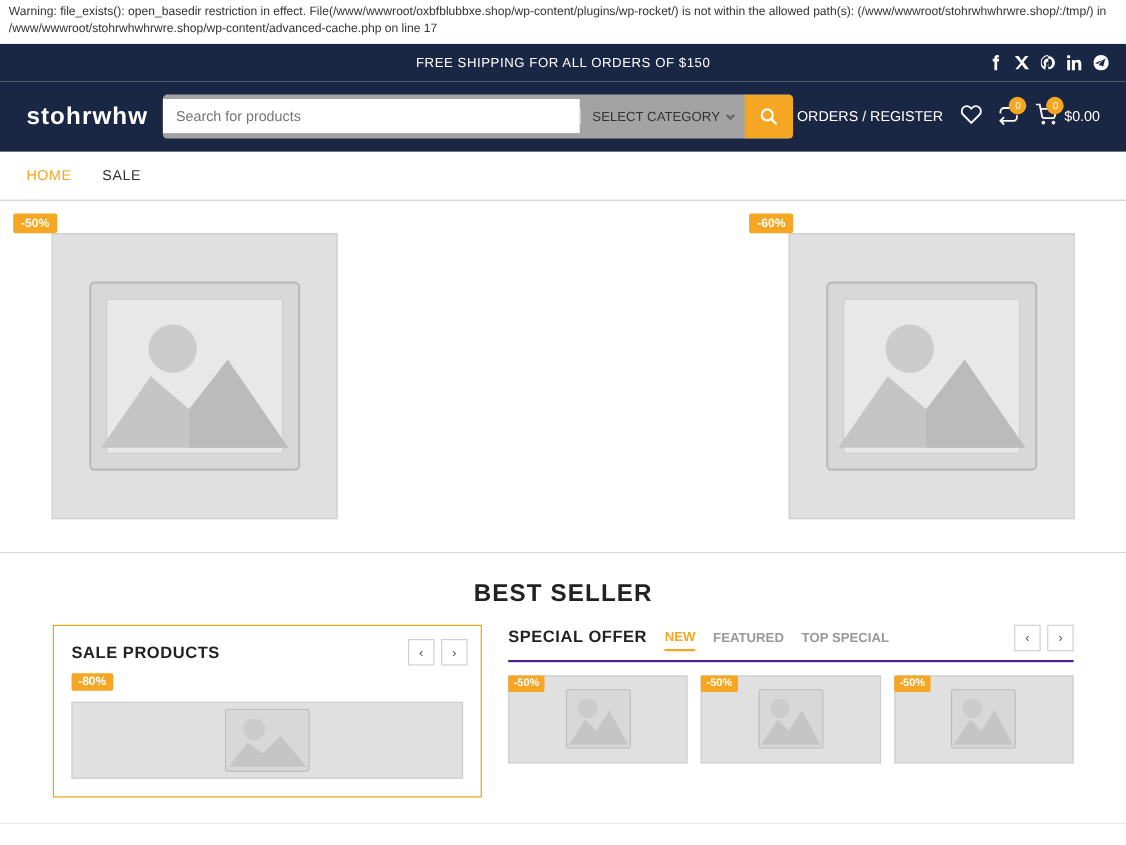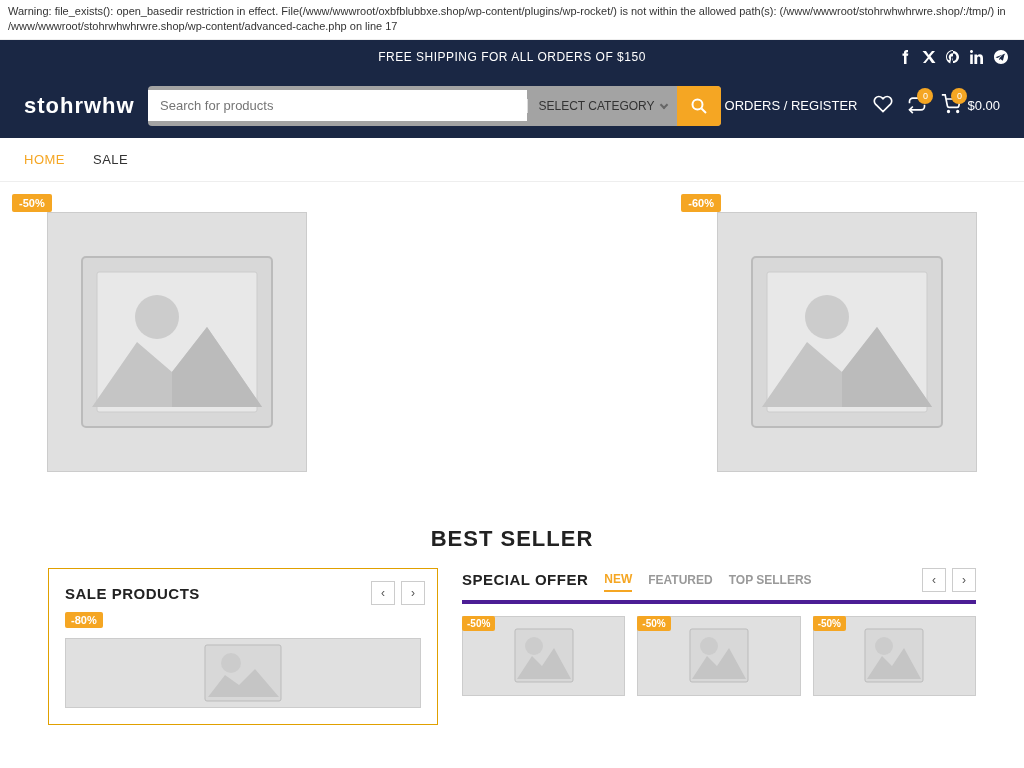--- a/index.html
+++ b/index.html
@@ -261,21 +261,21 @@
 
     
     .special-offer-panel {
       flex: 1;
       padding: 0 24px 0 0;
     }
     .special-offer-header {
       display: flex;
       align-items: center;
       gap: 16px;
-      border-bottom: 4px solid #4c1d95;
+      border-bottom: 2px solid #4c1d95;
       padding-bottom: 8px;
       margin-bottom: 12px;
       position: relative;
     }
     .special-offer-title {
       font-size: 15px;
       font-weight: bold;
       letter-spacing: 0.5px;
       color: #222;
     }
@@ -533,21 +533,21 @@
             </svg>
           </div>
         </div>
       </div>
 
       <div class="special-offer-panel">
         <div class="special-offer-header">
           <span class="special-offer-title">SPECIAL OFFER</span>
           <span class="offer-tab active">NEW</span>
           <span class="offer-tab">FEATURED</span>
-          <span class="offer-tab">TOP SELLERS</span>
+          <span class="offer-tab">TOP SPECIAL</span>
           <div class="offer-nav">
             <button class="offer-nav-btn">
               <span>‹</span>
             </button>
             <button class="offer-nav-btn">
               <span>›</span>
             </button>
           </div>
         </div>
         <div class="offer-items">

